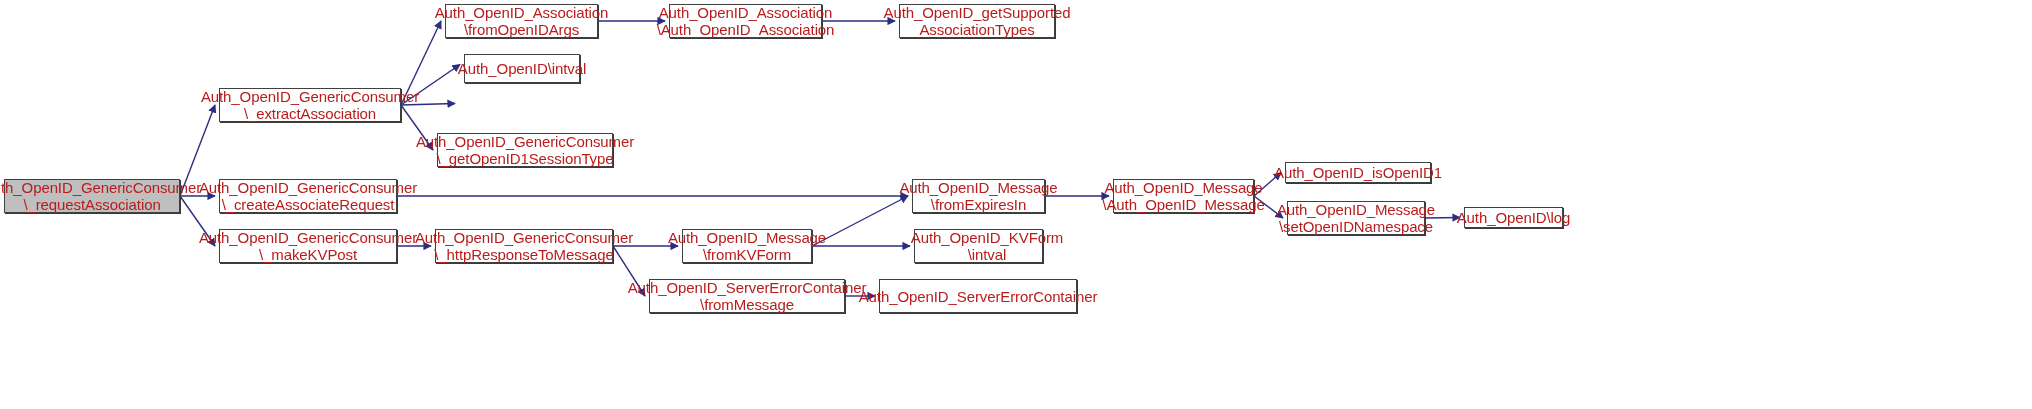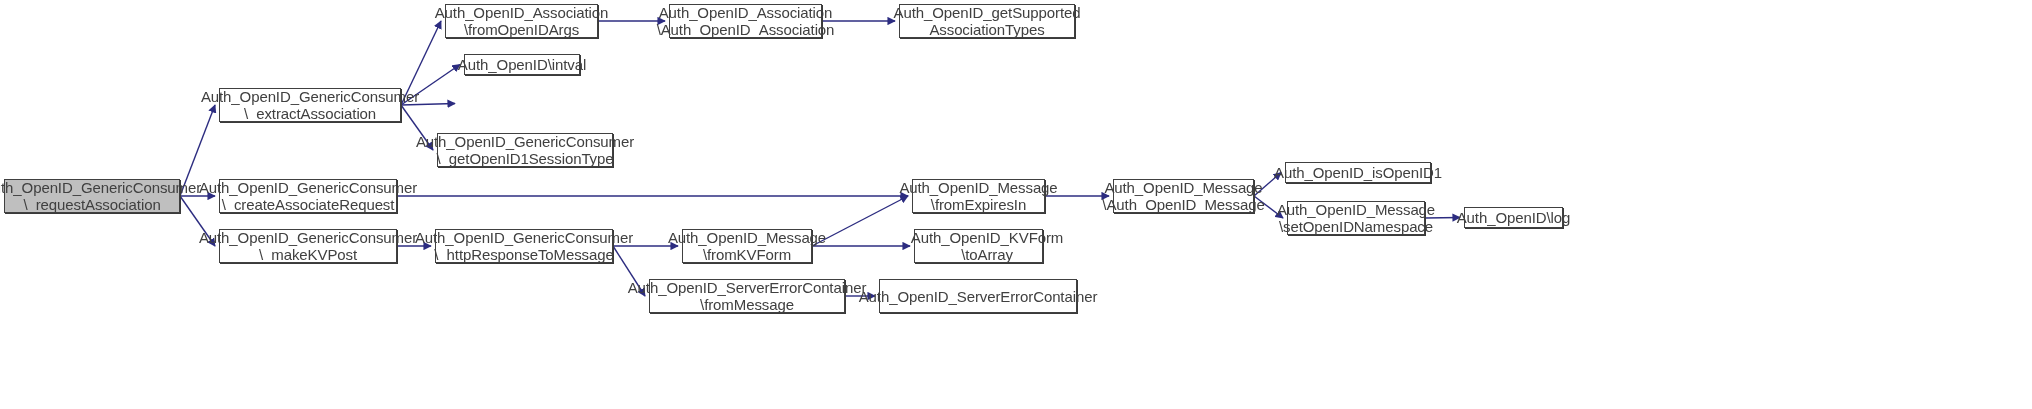--- a/index.html
+++ b/index.html
@@ -23,21 +23,21 @@
     top: 0;
     width: 2032px;
     height: 409px;
     pointer-events: none;
   }
   .node {
     position: absolute;
     box-sizing: border-box;
     border: 1px solid #404040;
     background: #ffffff;
-    color: #404040;
+    color: #b91c1c;
     display: flex;
     flex-direction: column;
     align-items: center;
     justify-content: center;
     text-align: center;
     font-size: 15px;
     line-height: 17px;
     letter-spacing: -0.1px;
     white-space: pre;
     box-shadow: 1px 1px 0 0 #3a3a3a;
@@ -78,30 +78,30 @@
       <line x1="1254" y1="196" x2="1281" y2="172.5" stroke="#2c2c80" stroke-width="1.4" marker-end="url(#arrow)"></line>
       <line x1="1254" y1="196" x2="1283" y2="218" stroke="#2c2c80" stroke-width="1.4" marker-end="url(#arrow)"></line>
       <line x1="1425" y1="218" x2="1460" y2="217.5" stroke="#2c2c80" stroke-width="1.4" marker-end="url(#arrow)"></line>
       <line x1="845" y1="296" x2="875" y2="296" stroke="#2c2c80" stroke-width="1.4" marker-end="url(#arrow)"></line>
     </svg>
   <div id="node-layer">
       <div class="node root" style="left: 4px; top: 179px; width: 176px; height: 34px;"><span class="ln">Auth_OpenID_GenericConsumer</span><span class="ln">\_requestAssociation</span></div>
       <div class="node" style="left: 219px; top: 88px; width: 182px; height: 34px;"><span class="ln">Auth_OpenID_GenericConsumer</span><span class="ln">\_extractAssociation</span></div>
       <div class="node" style="left: 445px; top: 4px; width: 153px; height: 34px;"><span class="ln">Auth_OpenID_Association</span><span class="ln">\fromOpenIDArgs</span></div>
       <div class="node" style="left: 669px; top: 4px; width: 153px; height: 34px;"><span class="ln">Auth_OpenID_Association</span><span class="ln">\Auth_OpenID_Association</span></div>
-      <div class="node" style="left: 899px; top: 4px; width: 176px; height: 34px;"><span class="ln">Auth_OpenID_getSupported</span><span class="ln">AssociationTypes</span></div>
-      <div class="node" style="left: 464px; top: 54px; width: 116px; height: 21px;"><span class="ln">Auth_OpenID\intval</span></div>
+      <div class="node" style="left: 899px; top: 4px; width: 156px; height: 34px;"><span class="ln">Auth_OpenID_getSupported</span><span class="ln">AssociationTypes</span></div>
+      <div class="node" style="left: 464px; top: 54px; width: 116px; height: 29px;"><span class="ln">Auth_OpenID\intval</span></div>
       <div class="node" style="left: 459px; top: 93px; width: 128px; height: 21px; margin-top: 40px;"><span class="ln">Auth_OpenID\isFailure</span></div>
       <div class="node" style="left: 437px; top: 133px; width: 176px; height: 34px;"><span class="ln">Auth_OpenID_GenericConsumer</span><span class="ln">\_getOpenID1SessionType</span></div>
       <div class="node" style="left: 219px; top: 179px; width: 178px; height: 34px;"><span class="ln">Auth_OpenID_GenericConsumer</span><span class="ln">\_createAssociateRequest</span></div>
       <div class="node" style="left: 219px; top: 229px; width: 178px; height: 34px;"><span class="ln">Auth_OpenID_GenericConsumer</span><span class="ln">\_makeKVPost</span></div>
       <div class="node" style="left: 435px; top: 229px; width: 178px; height: 34px;"><span class="ln">Auth_OpenID_GenericConsumer</span><span class="ln">\_httpResponseToMessage</span></div>
       <div class="node" style="left: 682px; top: 229px; width: 130px; height: 34px;"><span class="ln">Auth_OpenID_Message</span><span class="ln">\fromKVForm</span></div>
       <div class="node" style="left: 912px; top: 179px; width: 133px; height: 34px;"><span class="ln">Auth_OpenID_Message</span><span class="ln">\fromExpiresIn</span></div>
-      <div class="node" style="left: 914px; top: 229px; width: 129px; height: 34px; padding-left: 17px;"><span class="ln">Auth_OpenID_KVForm</span><span class="ln">\toArray</span></div>
+      <div class="node" style="left: 914px; top: 229px; width: 129px; height: 34px; padding-left: 17px;"><span class="ln">Auth_OpenID_KVForm</span><span class="ln">\intval</span></div>
       <div class="node" style="left: 1113px; top: 179px; width: 141px; height: 34px;"><span class="ln">Auth_OpenID_Message</span><span class="ln">\Auth_OpenID_Message</span></div>
       <div class="node" style="left: 1285px; top: 162px; width: 146px; height: 21px;"><span class="ln">Auth_OpenID_isOpenID1</span></div>
       <div class="node" style="left: 1287px; top: 201px; width: 138px; height: 34px;"><span class="ln">Auth_OpenID_Message</span><span class="ln">\setOpenIDNamespace</span></div>
       <div class="node" style="left: 1464px; top: 207px; width: 99px; height: 21px; align-items: center;"><span class="ln">Auth_OpenID\log</span></div>
       <div class="node" style="left: 649px; top: 279px; width: 196px; height: 34px;"><span class="ln">Auth_OpenID_ServerErrorContainer</span><span class="ln">\fromMessage</span></div>
       <div class="node" style="left: 879px; top: 279px; width: 198px; height: 34px;"><span class="ln">Auth_OpenID_ServerErrorContainer</span></div>
     </div>
 </div>
 
 </body></html>

